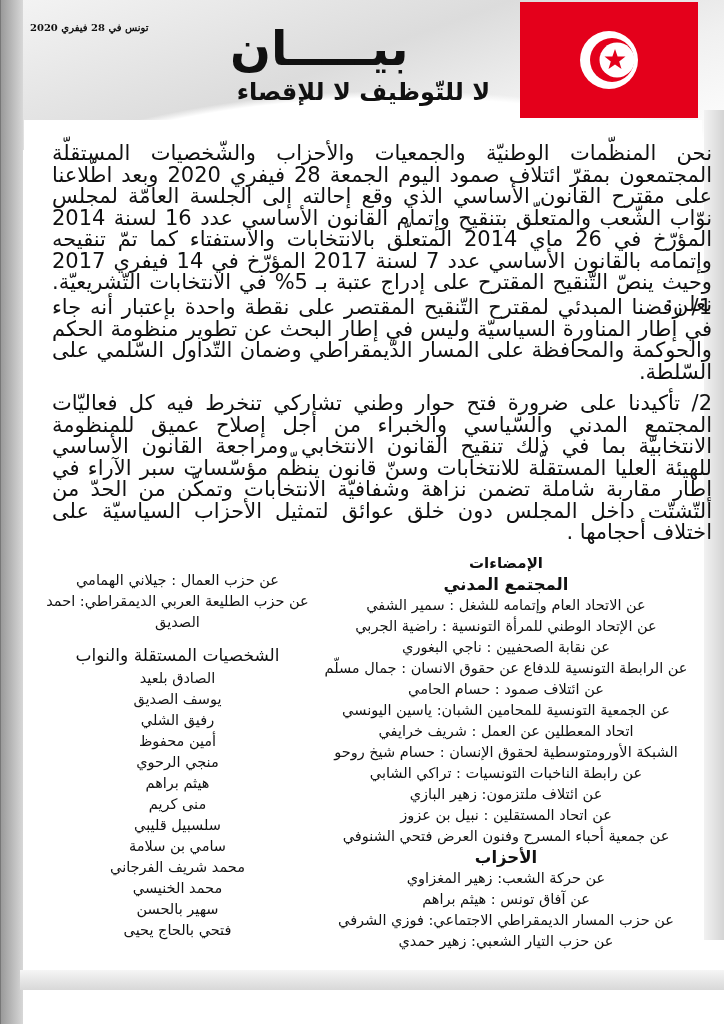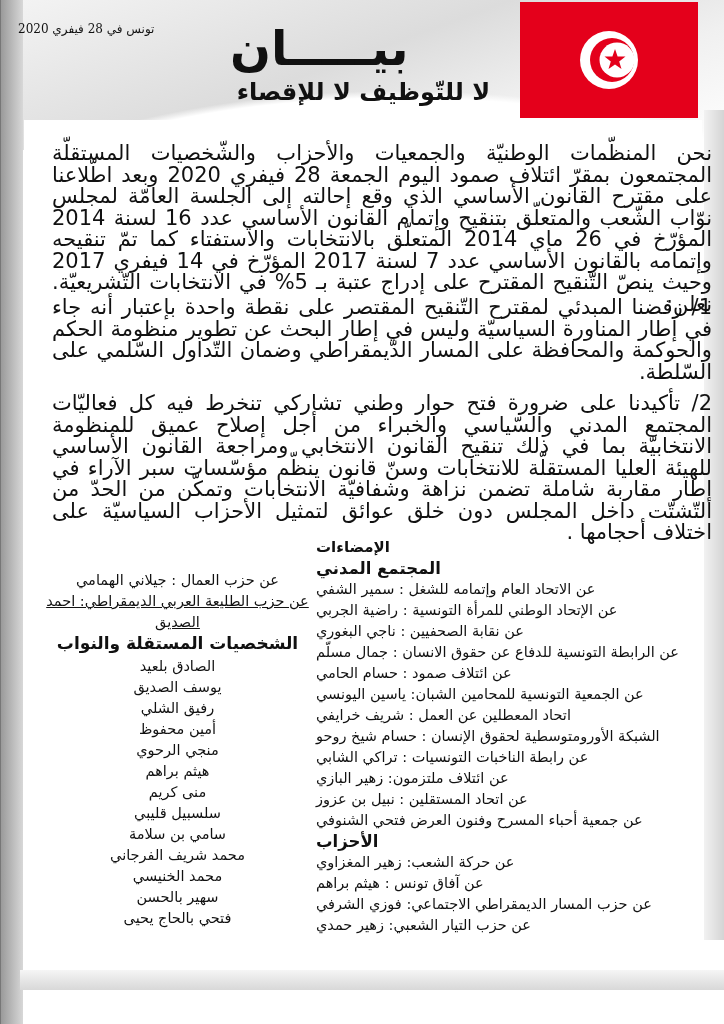--- a/index.html
+++ b/index.html
@@ -30,23 +30,23 @@
   .bg-bottom {
     position:absolute; left:20px; top:970px; width:704px; height:20px;
     background:linear-gradient(to bottom,#f5f5f5,#d8d8d8);
   }
   .page {
     position:absolute; left:24px; top:120px; width:678px; height:850px;
     background:#ffffff;
   }
 
   .date {
-    position:absolute; left:18px; top:22px;
+    position:absolute; left:30px; top:22px;
     font-family:"DejaVu Serif", "Liberation Serif", serif;
-    font-weight:normal; font-size:12px; direction:rtl;
+    font-weight:bold; font-size:10px; direction:rtl;
   }
   .title {
     position:absolute; left:230px; top:28px; width:230px; text-align:left;
     font-weight:bold; font-size:48px; direction:rtl; line-height:40px;
   }
   .subtitle {
     position:absolute; left:200px; top:78px; width:290px; text-align:right;
     font-weight:bold; font-size:24px; direction:rtl;
   }
   .flag {
@@ -58,34 +58,34 @@
   .body-text {
     position:absolute; left:52px; width:660px;
     direction:rtl; text-align:justify; text-align-last:right;
     font-size:21px; line-height:21.5px;
   }
   #p-intro { top:143px; }
   #p-1 { top:297px; }
   #p-2 { top:393px; }
 
   .sig-right {
-    position:absolute; right:28px; top:537px; width:380px;
-    direction:rtl; text-align:left;
+    position:absolute; right:28px; top:553px; width:380px;
+    direction:rtl; text-align:center;
     font-size:14.5px; line-height:21px;
   }
   .sig-left {
     position:absolute; left:40px; top:570px; width:275px;
     direction:rtl; text-align:center;
     font-size:14.5px; line-height:21px;
   }
   .h-main { font-weight:bold; font-size:15px; }
   .h-sec { font-weight:bold; font-size:16.5px; }
-  .h-sec2 { font-weight:bold; font-size:17px; margin-top:0; margin-bottom:2px; }
+  .h-sec2 { font-weight:normal; font-size:17px; margin-top:12px; margin-bottom:2px; }
   .item { white-space:nowrap; }
-  .item.wrap { white-space:normal;text-decoration:underline; }
+  .item.wrap { white-space:normal; }
 </style>
 </head>
 <body>
 
 <div class="bg-top"></div>
 <div class="bg-swoosh"></div>
 <div class="bg-left"></div>
 <div class="bg-right"></div>
 <div class="bg-bottom"></div>
 <div class="page"></div>

